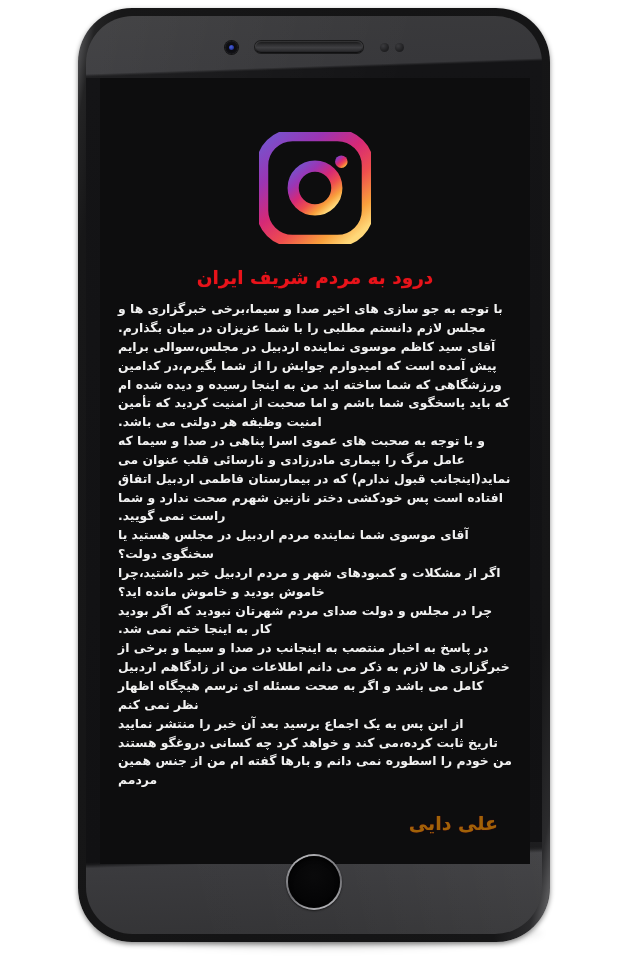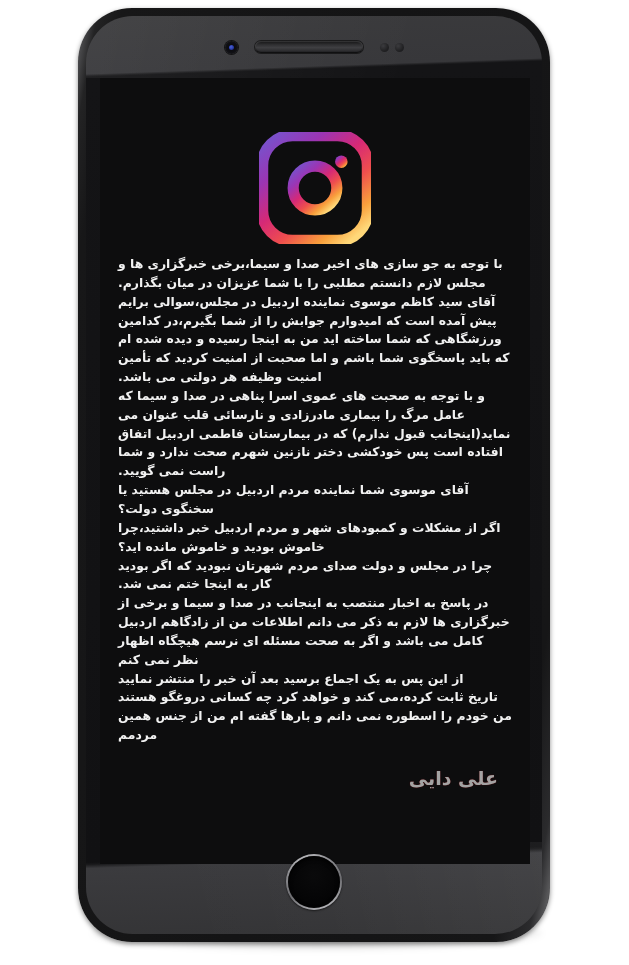--- a/index.html
+++ b/index.html
@@ -193,21 +193,21 @@
     text-align:left;
     direction:rtl;
     white-space:pre-line;
     width:100%;
   }
 
   .post-signature {
     margin-top:22px;
     align-self:flex-start;
     margin-inline-start:14px;
-    color:#a3a3a3;
+    color:#a16207;
     font-family:"DejaVu Sans", sans-serif;
     font-weight:bold;
     font-size:19px;
     direction:rtl;
     text-shadow:0 0 1px rgba(232,19,26,0.5);
   }
 
   
   .home-button {
     position:absolute;
@@ -283,20 +283,21 @@
               </mask>
             </defs>
 
             <rect x="3" y="3" width="94" height="94" rx="27" ry="27" fill="none" stroke="url(#igGrad2)" stroke-width="10.5"></rect>
 
             <circle cx="50" cy="50" r="19.5" fill="none" stroke="url(#igGrad2)" stroke-width="10"></circle>
 
             <circle cx="73.5" cy="26.5" r="5.6" fill="url(#igGrad2)"></circle>
           </svg>
 
+          <div class="post-title">درود به مردم شریف ایران</div>
 
           <div class="post-body">با توجه به جو سازی های اخیر صدا و سیما،برخی خبرگزاری ها و مجلس لازم دانستم مطلبی را با شما عزیزان در میان بگذارم.
 آقای سید کاظم موسوی نماینده اردبیل در مجلس،سوالی برایم پیش آمده است که امیدوارم جوابش را از شما بگیرم،در کدامین ورزشگاهی که شما ساخته اید من به اینجا رسیده و دیده شده ام  که باید پاسخگوی شما باشم و اما صحبت از امنیت کردید که تأمین امنیت وظیفه هر دولتی می باشد.
 و با توجه به صحبت های  عموی اسرا پناهی در صدا و سیما که عامل مرگ را بیماری مادرزادی و نارسائی قلب عنوان می نماید(اینجانب قبول ندارم) که در بیمارستان فاطمی اردبیل اتفاق افتاده است پس خودکشی دختر نازنین شهرم صحت ندارد و شما راست نمی گویید.
 آقای موسوی شما نماینده مردم اردبیل در مجلس هستید یا سخنگوی دولت؟
 اگر از مشکلات و کمبودهای شهر و مردم  اردبیل خبر داشتید،چرا خاموش بودید و خاموش مانده اید؟
 چرا در مجلس و دولت صدای مردم شهرتان نبودید که اگر بودید کار به اینجا ختم نمی شد.
 در پاسخ به اخبار منتصب به اینجانب در صدا و سیما و برخی از خبرگزاری ها لازم به ذکر می دانم اطلاعات من از زادگاهم اردبیل کامل می باشد و اگر به صحت مسئله ای نرسم هیچگاه اظهار نظر نمی کنم
 از این پس به یک اجماع برسید بعد آن خبر را منتشر نمایید
 تاریخ ثابت کرده،می کند و خواهد کرد چه کسانی دروغگو هستند

